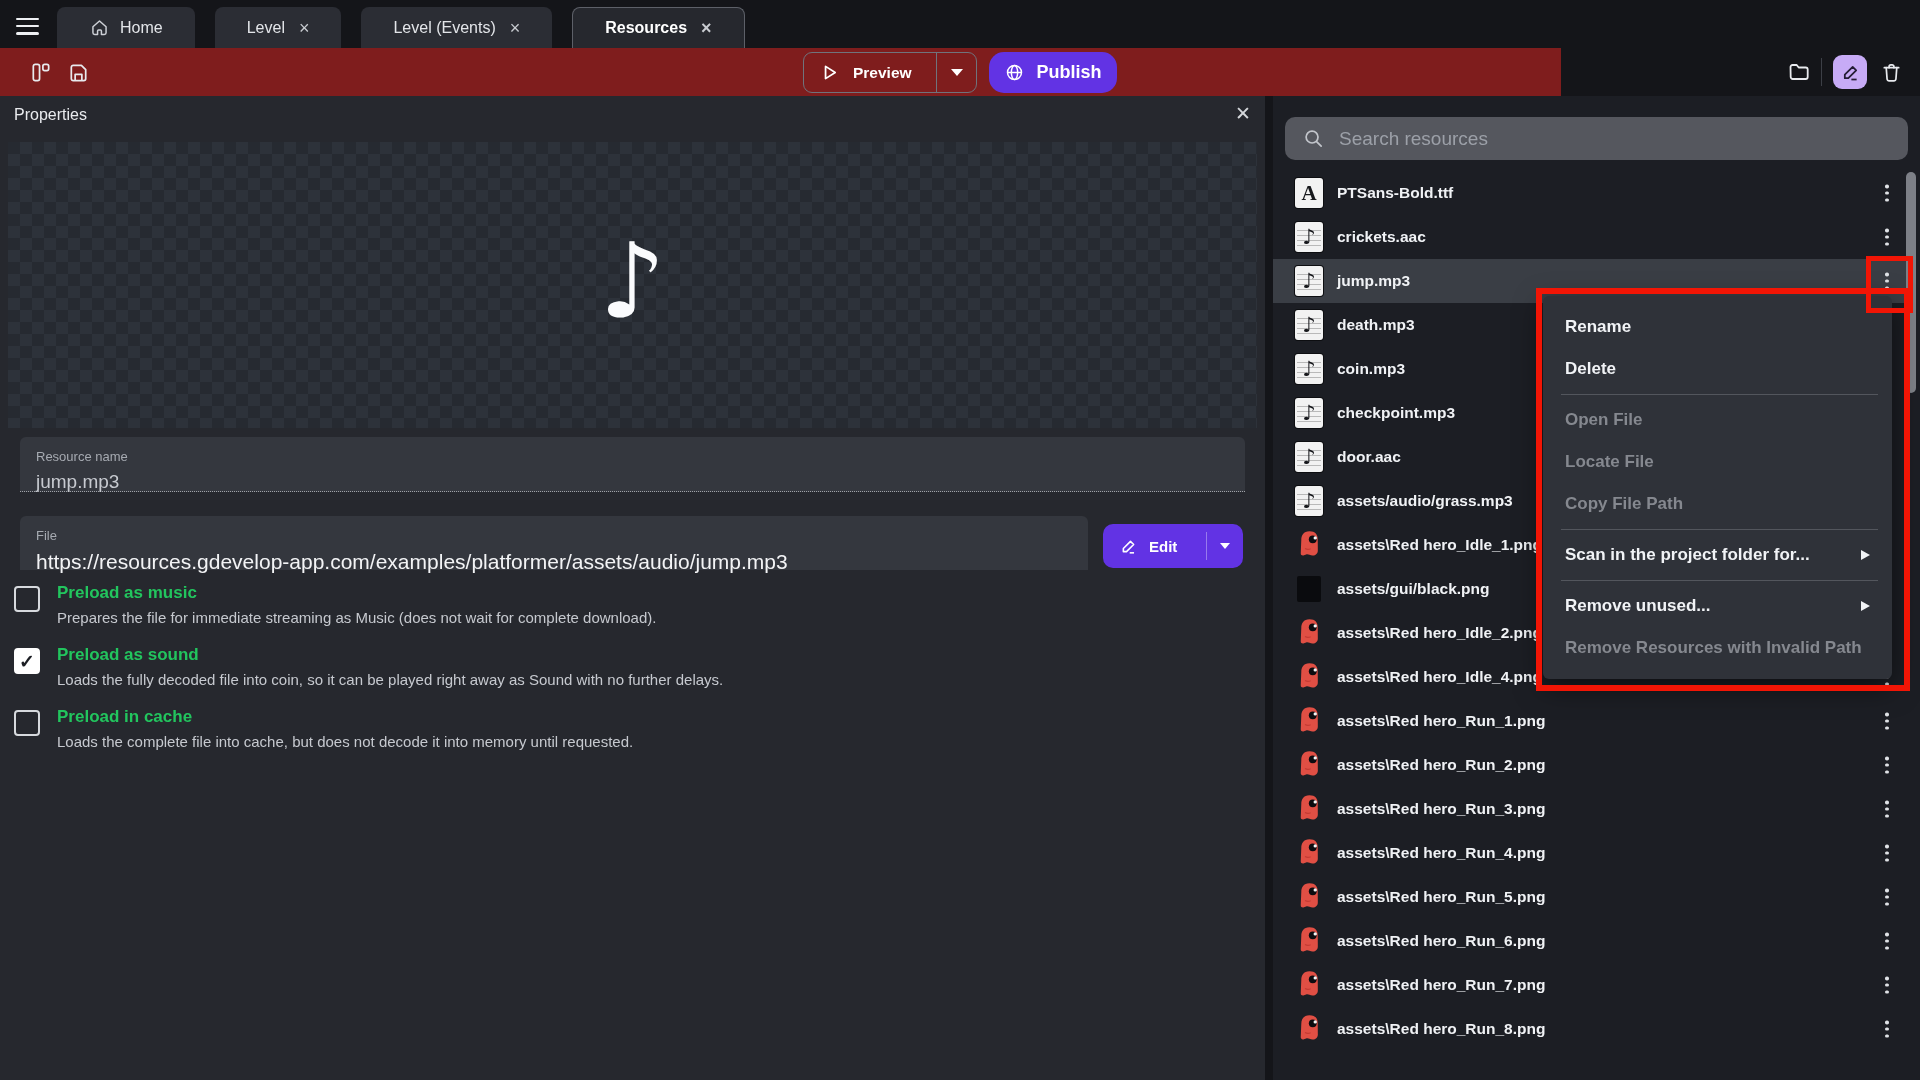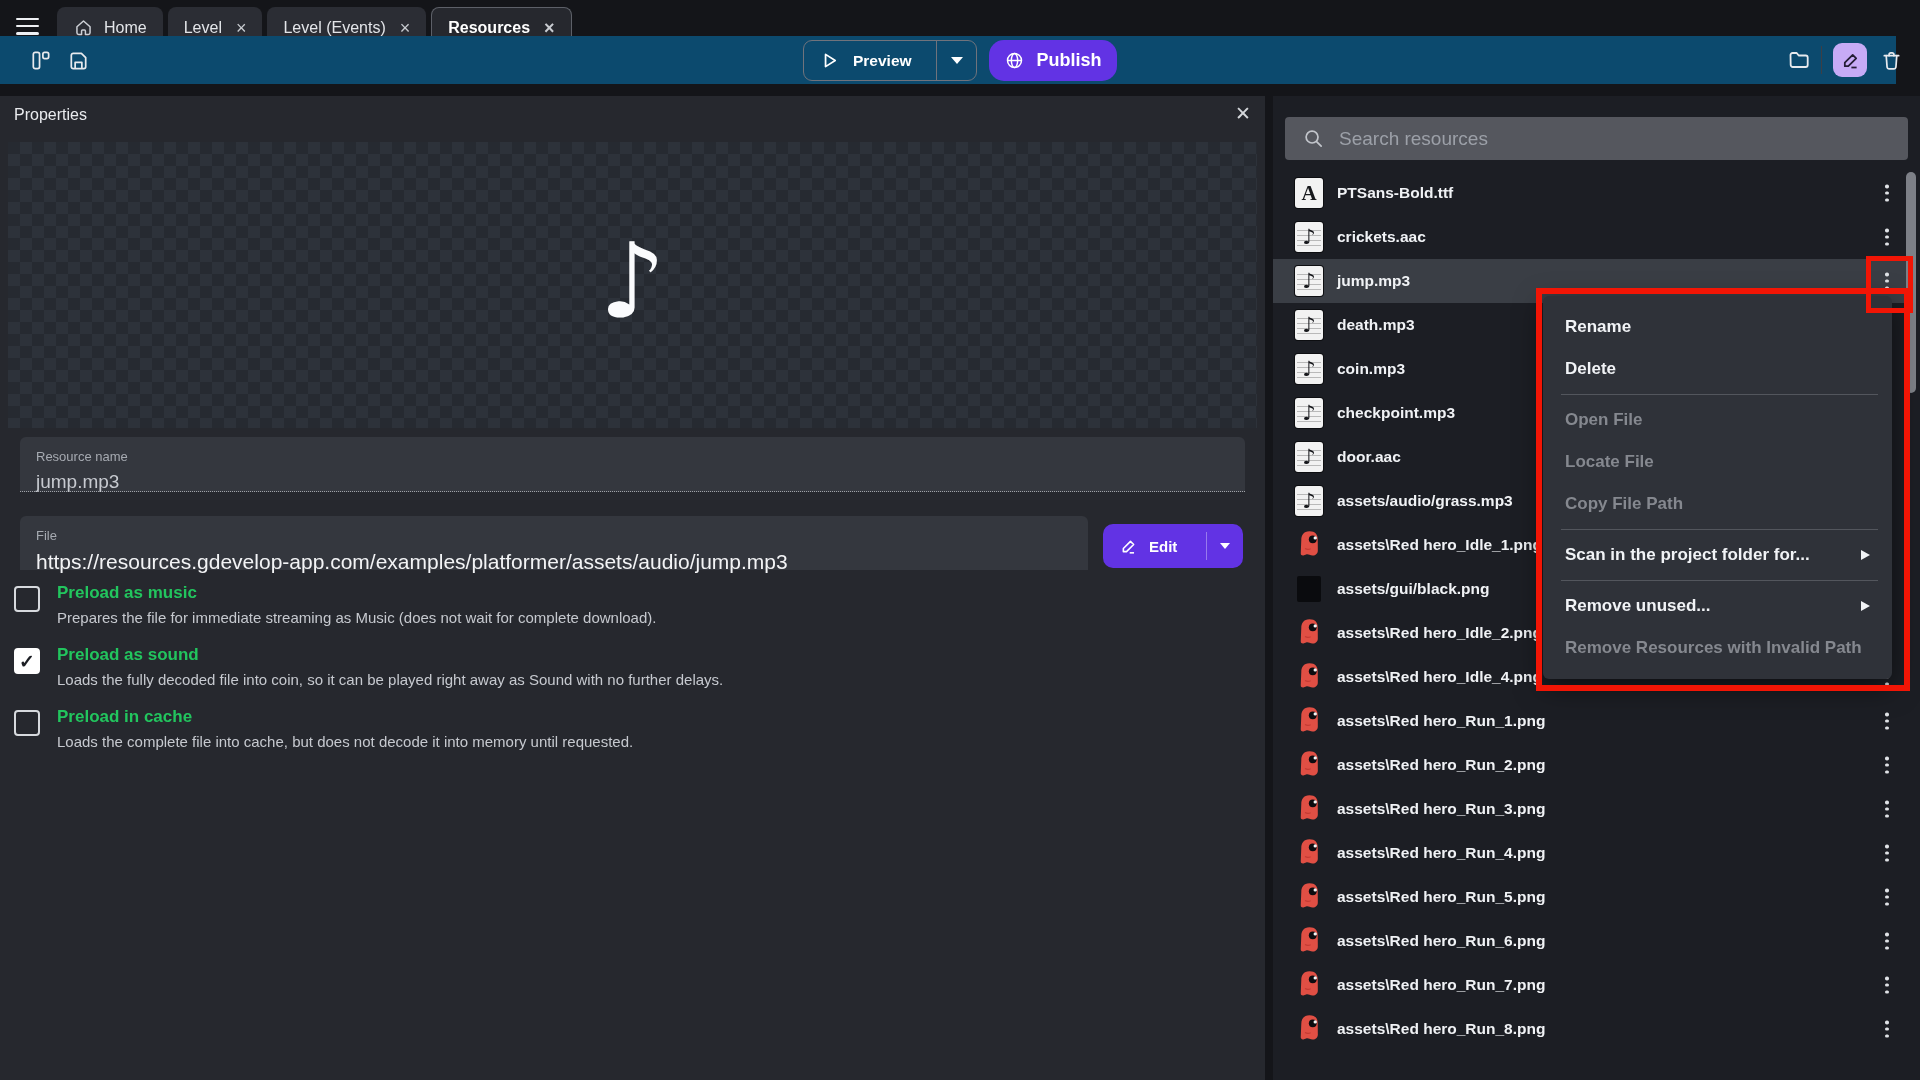--- a/index.html
+++ b/index.html
@@ -4,29 +4,29 @@
 <style>
   *{margin:0;padding:0;box-sizing:border-box}
   html,body{width:1920px;height:1080px;overflow:hidden;background:#141519;
     font-family:"Liberation Sans",sans-serif;color:#f2f4f7;position:relative}
 
   
   .tabbar{position:absolute;left:0;top:0;width:1920px;height:48px;background:#141519}
   .hamburger{position:absolute;left:16px;top:13px;width:26px;height:22px;cursor:pointer}
   .hamburger i{display:block;width:23px;height:2.6px;background:#eef0f3;border-radius:2px;margin:4.6px 0}
   .tabs{position:absolute;left:57px;bottom:0;display:flex;align-items:flex-end;height:41px}
-  .tab{display:flex;align-items:center;height:41px;padding:0 16px;margin-right:5px;
+  .tab{display:flex;align-items:center;height:41px;padding:0 32px;margin-right:20px;
     background:#2b2d34;border-radius:8px 8px 0 0;color:#e3e5e9;font-size:16px;white-space:nowrap;cursor:pointer}
   .tab .tab-ic{display:flex;margin-right:10px}
   .tab .tab-label{line-height:1}
   .tab .tab-close{margin-left:14px;color:#c9ccd1;font-size:18px;line-height:1;cursor:pointer}
   .tab.active{background:#26282e;border:1px solid #5d6068;border-bottom:none;font-weight:bold;color:#fff}
 
   
-  .toolbar{position:absolute;left:0;top:36px;width:1896px;height:48px;background:#0c4a6e}
+  .toolbar{position:absolute;left:0;top:48px;width:1561px;height:48px;background:#7f1d1d}
   .tool-ic{position:absolute;top:12px;width:24px;height:24px;display:flex;align-items:center;justify-content:center;cursor:pointer}
   .tool-divider{position:absolute;top:10px;width:1px;height:28px;background:#3c3f46}
   .btn-preview{position:absolute;left:803px;top:4px;width:174px;height:41px;border:1px solid #70737c;
     border-radius:9px;display:flex;align-items:center;color:#fff;cursor:pointer}
   .btn-preview .play{margin-left:15px;display:flex}
   .btn-preview .lbl{margin-left:13px;font-weight:bold;font-size:15.5px}
   .btn-preview .vdiv{margin-left:auto;width:1px;height:41px;background:#70737c}
   .btn-preview .caret-area{width:39px;display:flex;justify-content:center}
   .caret{width:0;height:0;border-left:6px solid transparent;border-right:6px solid transparent;border-top:7px solid #fff}
   .btn-publish{position:absolute;left:989px;top:4px;width:128px;height:41px;background:#6233e4;border-radius:15px;
@@ -61,21 +61,21 @@
   .check-row{display:flex;margin-bottom:19px}
   .cb{width:26px;height:26px;border:2.5px solid #d7dade;border-radius:4px;flex:none;margin-top:3px;
     display:flex;align-items:center;justify-content:center;cursor:pointer}
   .cb.checked{background:#fff;border-color:#fff;color:#1c1e24;font-weight:bold;font-size:19px}
   .check-texts{margin-left:17px}
   .check-title{font-size:17px;font-weight:bold;color:#22c55e;margin-bottom:6px}
   .check-desc{font-size:15px;color:#c6c9cf}
 
   
   .respanel{position:absolute;left:1273px;top:96px;width:647px;height:984px;background:#1c1e24;overflow:hidden}
-  .search{position:absolute;left:12px;top:21px;width:623px;height:43px;background:#55575e;border-radius:4px;
+  .search{position:absolute;left:12px;top:21px;width:623px;height:43px;background:#55575e;border-radius:10px;
     display:flex;align-items:center;padding:0 17px;gap:14px}
   .search input{flex:1;background:transparent;border:none;outline:none;color:#e8eaee;font-size:19px;
     font-family:"Liberation Sans",sans-serif}
   .search input::placeholder{color:#9ca0a8}
   .res-list{position:absolute;left:0;top:75px;width:635px}
   .res-row{position:relative;height:44px;display:flex;align-items:center;padding-left:21px;cursor:pointer}
   .res-row.selected{background:#3a3e45}
   .res-ic{width:30px;height:32px;display:flex;align-items:center;justify-content:center;flex:none}
   .res-label{margin-left:13px;font-size:15.5px;font-weight:bold;color:#f0f2f5;white-space:nowrap}
   .kebab{position:absolute;right:14px;top:50%;transform:translateY(-50%);display:flex;flex-direction:column;gap:3.2px;padding:5px;cursor:pointer}

